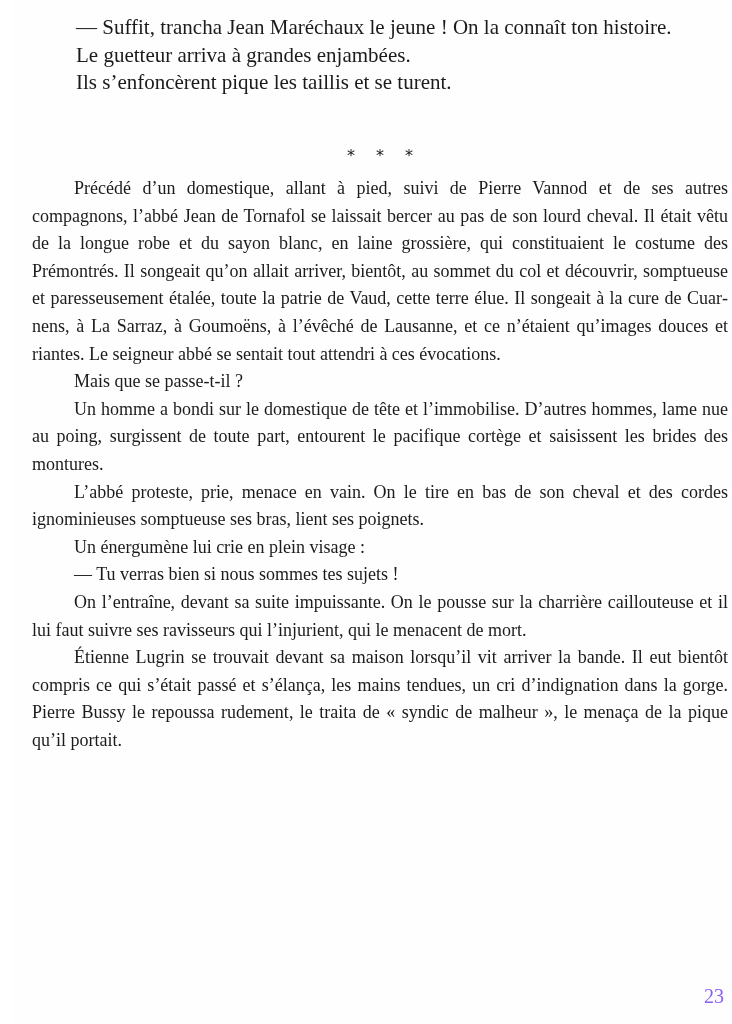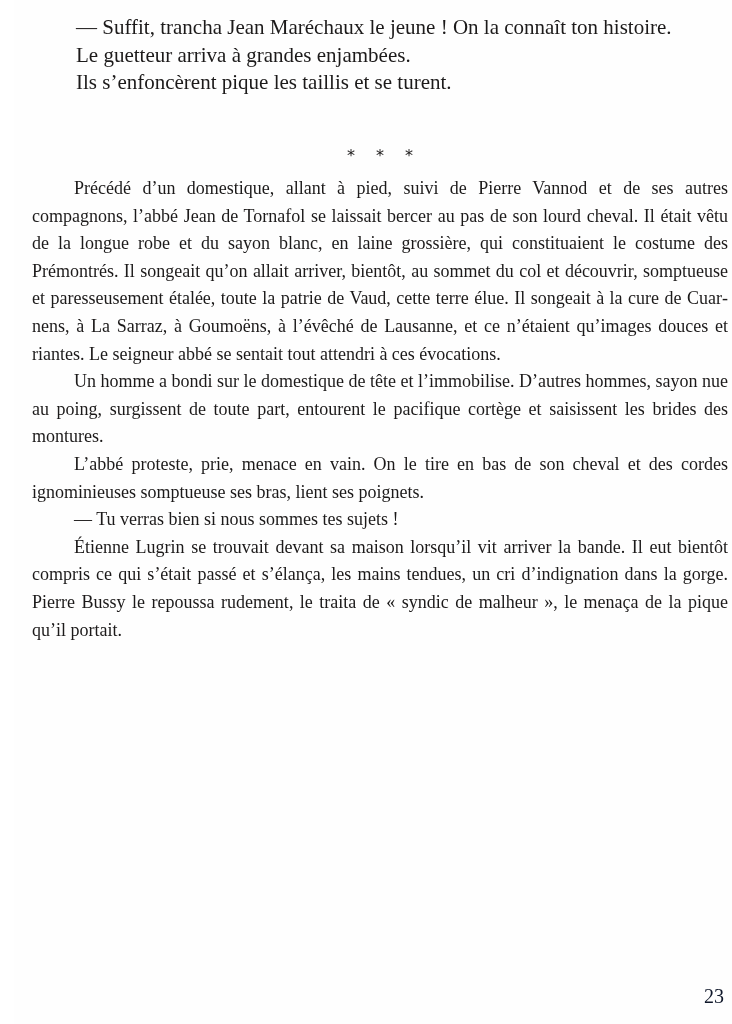--- a/index.html
+++ b/index.html
@@ -58,39 +58,42 @@
     text-align: justify;
     text-indent: 42px;
     hyphens: manual;
   }
   .page-number {
     position: absolute;
     right: 22px;
     top: 985px;
     font-size: 20px;
     font-family: "Liberation Serif", serif;
-    color: #0f172a;
+    color: #8b5cf6;
   }
 </style>
 </head>
 <body>
 
 <div class="page">
 
   <div class="top-block">
     <p>— Suffit, trancha Jean Maréchaux le jeune ! On la connaît ton histoire.</p>
     <p>Le guetteur arriva à grandes enjambées.</p>
     <p>Ils s’enfoncèrent pique les taillis et se turent.</p>
   </div>
 
   <div class="separator">* * *</div>
 
   <div class="body-block">
     <p>Précédé d’un domestique, allant à pied, suivi de Pierre Vannod et de ses autres compagnons, l’abbé Jean de Tornafol se laissait bercer au pas de son lourd cheval. Il était vêtu de la longue robe et du sayon blanc, en laine gros­sière, qui constituaient le costume des Prémontrés. Il songeait qu’on allait arriver, bientôt, au sommet du col et découvrir, somptueuse et paresseusement étalée, toute la patrie de Vaud, cette terre élue. Il songeait à la cure de Cuar­nens, à La Sarraz, à Goumoëns, à l’évêché de Lausanne, et ce n’étaient qu’images douces et riantes. Le seigneur abbé se sentait tout attendri à ces évocations.</p>
-    <p>Un homme a bondi sur le domestique de tête et l’immobilise. D’autres hommes, sayon nue au poing, surgissent de toute part, entourent le paci­fique cortège et saisissent les brides des montures.</p>
+    <p>Mais que se passe-t-il ?</p>
+    <p>Un homme a bondi sur le domestique de tête et l’immobilise. D’autres hommes, lame nue au poing, surgissent de toute part, entourent le paci­fique cortège et saisissent les brides des montures.</p>
     <p>L’abbé proteste, prie, menace en vain. On le tire en bas de son cheval et des cordes ignominieuses somptueuse ses bras, lient ses poignets.</p>
+    <p>Un énergumène lui crie en plein visage :</p>
     <p>— Tu verras bien si nous sommes tes sujets !</p>
+    <p>On l’entraîne, devant sa suite impuissante. On le pousse sur la charrière caillouteuse et il lui faut suivre ses ravisseurs qui l’injurient, qui le menacent de mort.</p>
     <p>Étienne Lugrin se trouvait devant sa maison lorsqu’il vit arriver la bande. Il eut bientôt compris ce qui s’était passé et s’élança, les mains tendues, un cri d’indignation dans la gorge. Pierre Bussy le repoussa rudement, le traita de « syndic de malheur », le menaça de la pique qu’il portait.</p>
   </div>
 
   <div class="page-number">23</div>
 
 </div>
 
 </body></html>

